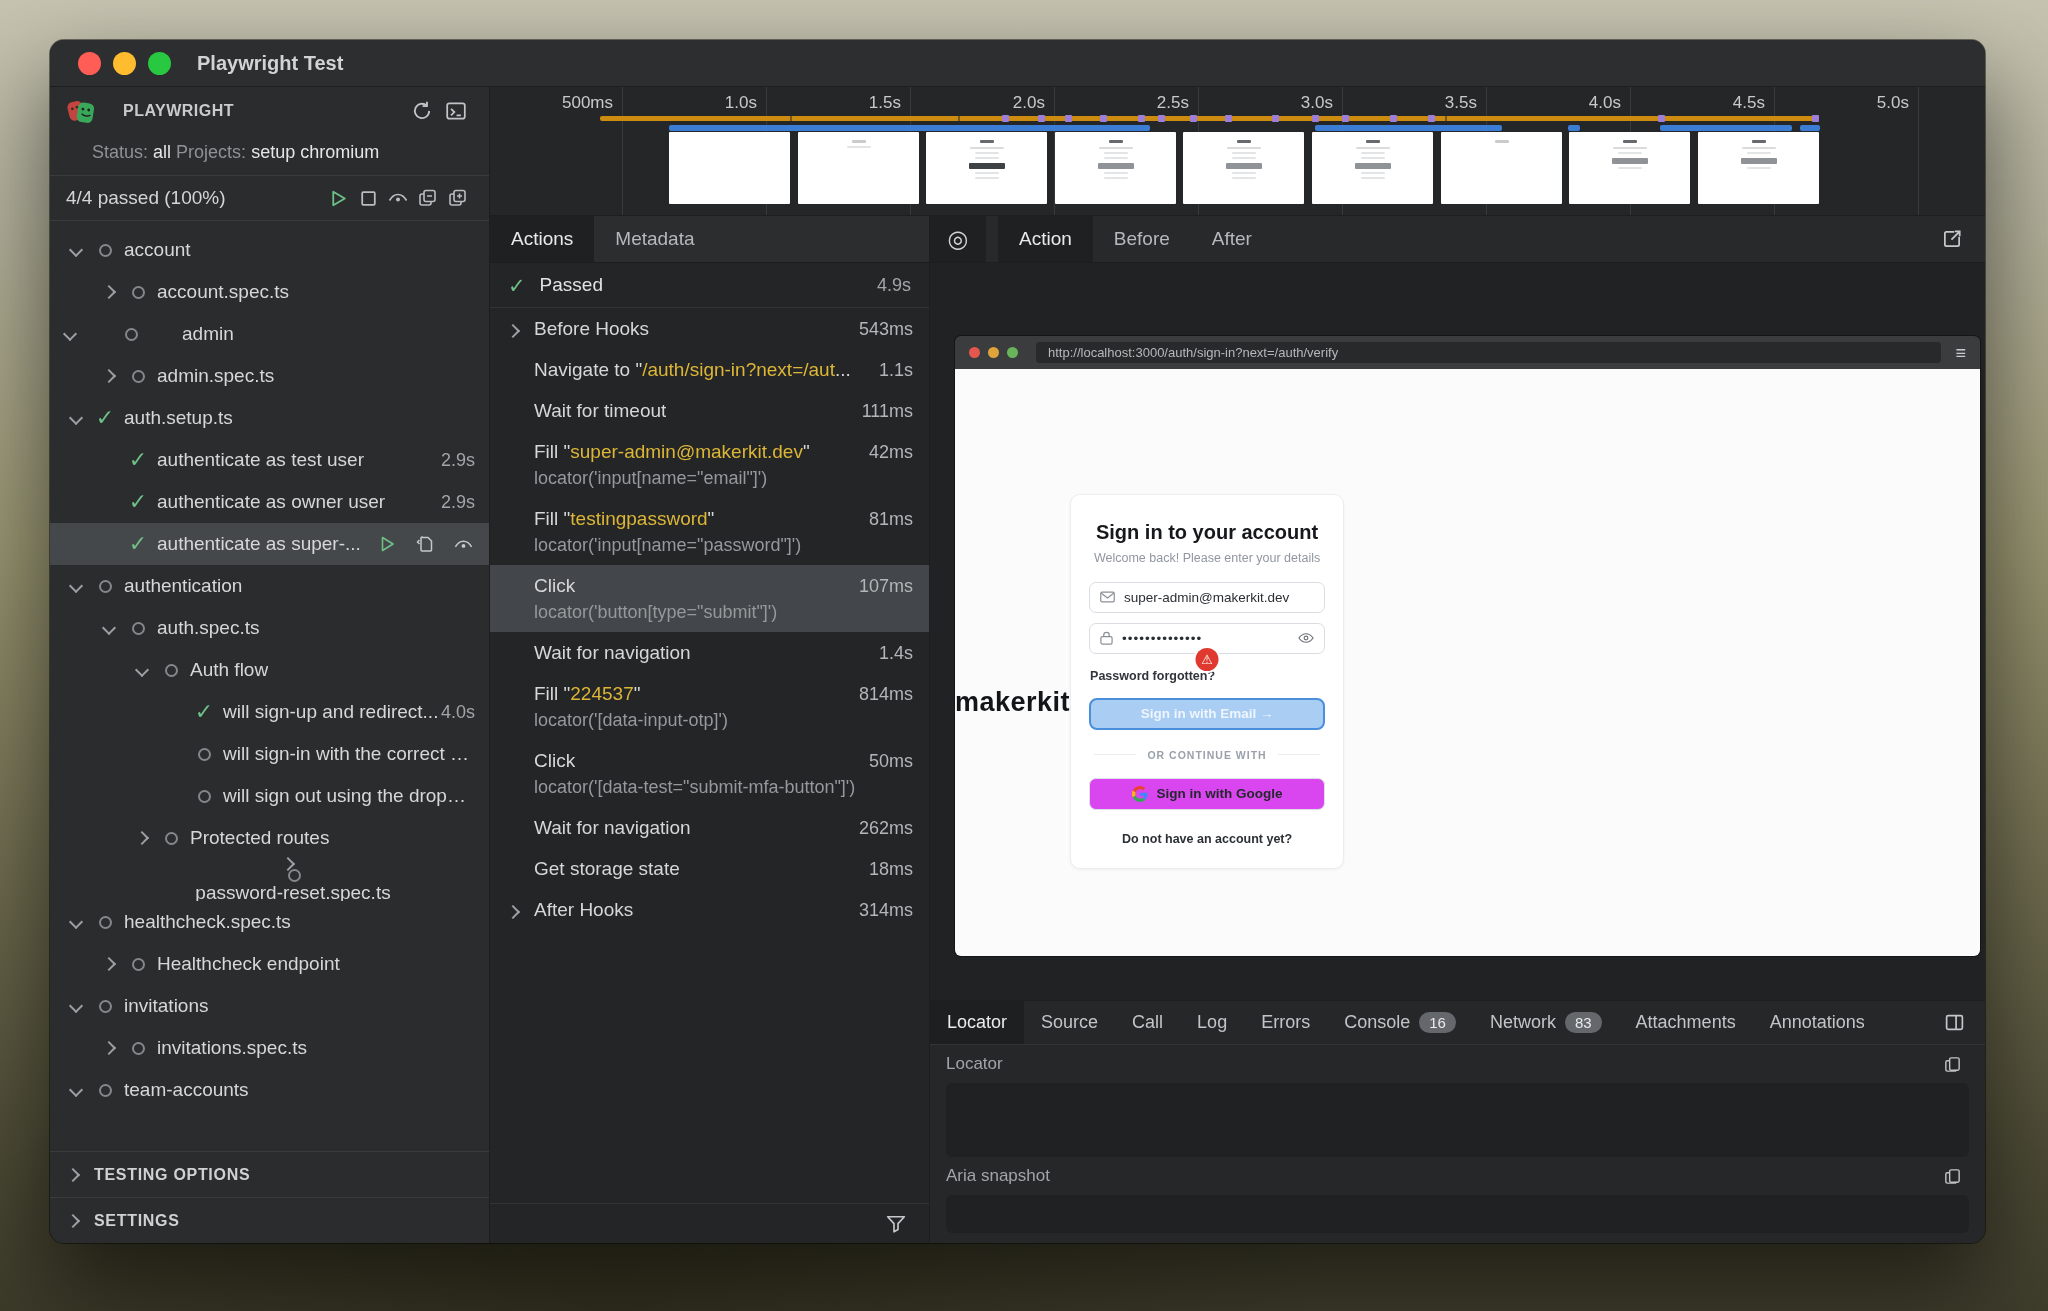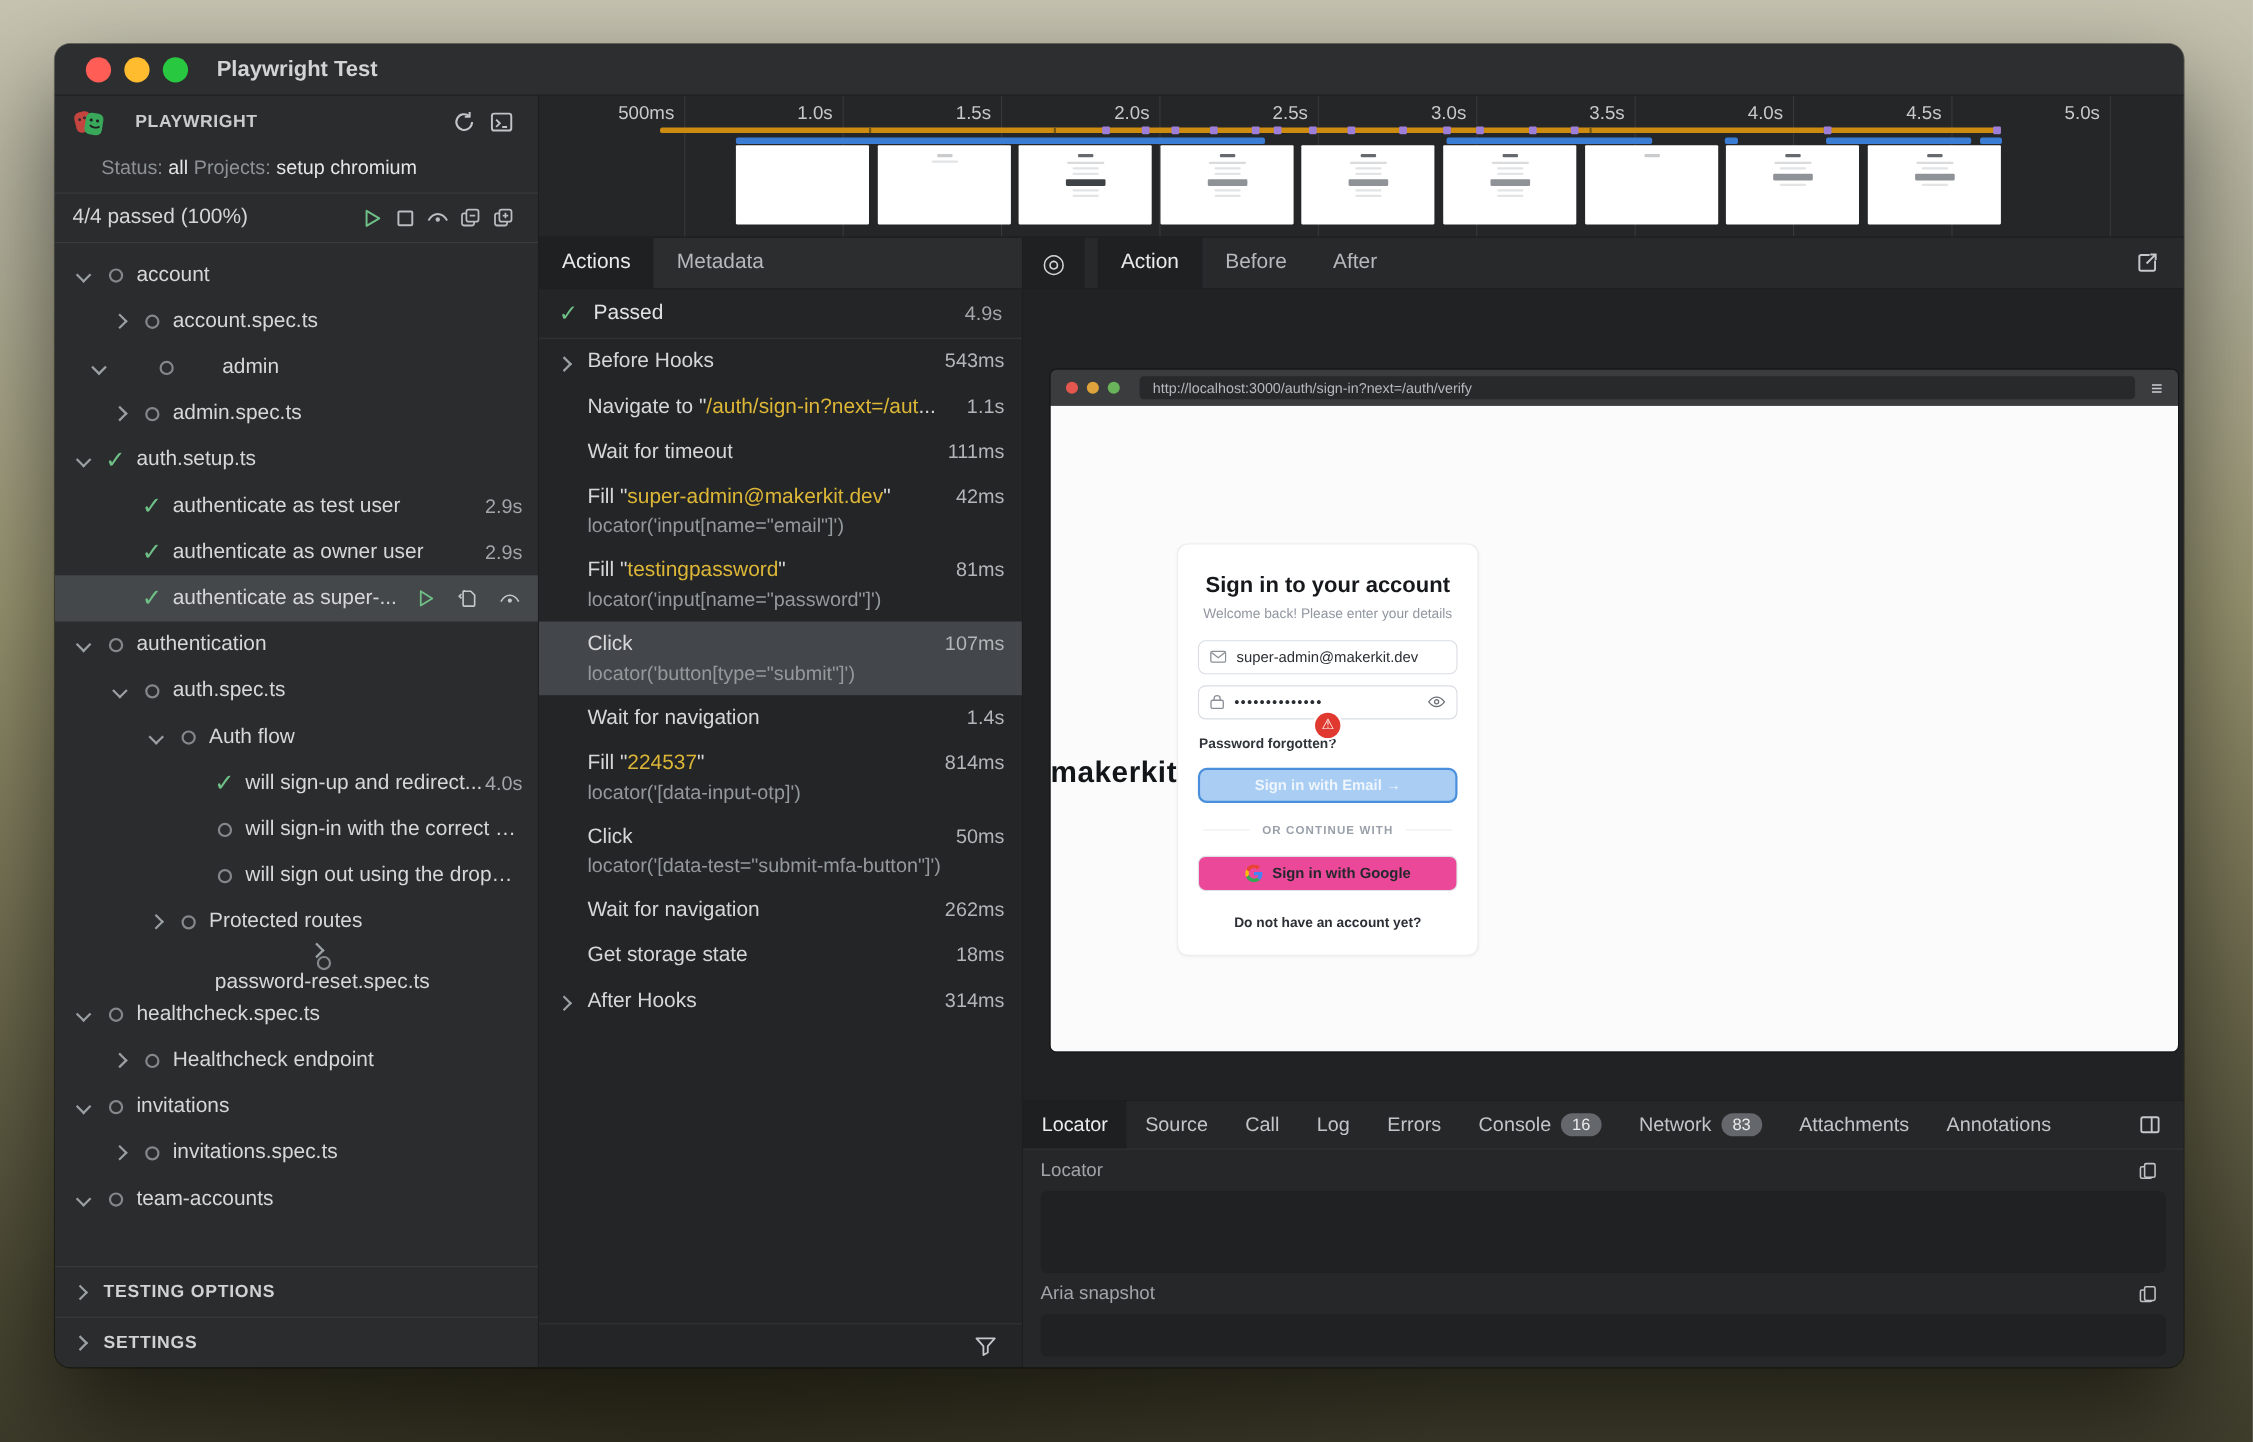--- a/index.html
+++ b/index.html
@@ -139,21 +139,21 @@
   .warn-badge { position:absolute; left:50%; top:-6px; transform:translateX(-50%); width:23px; height:23px;
     border-radius:50%; background:#e03a30; color:#fff; display:flex; align-items:center; justify-content:center;
     font-size:13px; box-shadow:0 0 0 2px #fff; }
   .forgot { align-self:flex-start; margin-top:15px; font-size:12.5px; font-weight:700; color:#31353b; }
   .btn-email { margin-top:15px; width:236px; height:32px; background:#a9cdf3; border:2px solid #4a8fdc;
     border-radius:8px; color:#eef5fd; font-size:13.5px; font-weight:700; display:flex; align-items:center;
     justify-content:center; }
   .or-row { margin-top:19px; display:flex; align-items:center; gap:11px; font-size:10.5px; font-weight:600;
     letter-spacing:1px; color:#9aa0aa; }
   .or-row::before,.or-row::after { content:""; width:42px; height:1px; background:#ececee; }
-  .btn-google { margin-top:17px; width:236px; height:32px; background:#ec4899; border:1px solid #dde0e4;
+  .btn-google { margin-top:17px; width:236px; height:32px; background:#d946ef; border:1px solid #dde0e4;
     border-radius:7px; display:flex; align-items:center; justify-content:center; gap:9px;
     font-size:13.5px; font-weight:700; color:#24282d; }
   .signup { margin-top:22px; font-size:12.5px; font-weight:700; color:#2c3036; }
 
   
   .bottom-panel { height:243px; flex:0 0 auto; background:#262728; border-top:1px solid #1d1e1f;
     display:flex; flex-direction:column; }
   .bp-tabbar { height:44px; flex:0 0 auto; display:flex; align-items:stretch; border-bottom:1px solid #323536;
     padding-right:14px; }
   .bp-tab { padding:0 17px; display:flex; align-items:center; gap:9px; font-size:18px; color:#c2c5c7; }
@@ -269,21 +269,21 @@
           </div>
           <div class="trow" style="padding-left: 51px;">
             <span class="chev-slot">
               <span class="chev"></span>
             </span>
             <span class="ticon">
               <span class="circ"></span>
             </span>
             <span class="tlabel">account.spec.ts</span>
           </div>
-          <div class="trow" style="padding-left: 32px; gap: 32px;">
+          <div class="trow" style="padding-left: 12px; gap: 32px;">
             <span class="chev-slot">
               <span class="chev down"></span>
             </span>
             <span class="ticon">
               <span class="circ"></span>
             </span>
             <span class="tlabel">admin</span>
           </div>
           <div class="trow" style="padding-left: 51px;">
             <span class="chev-slot">

